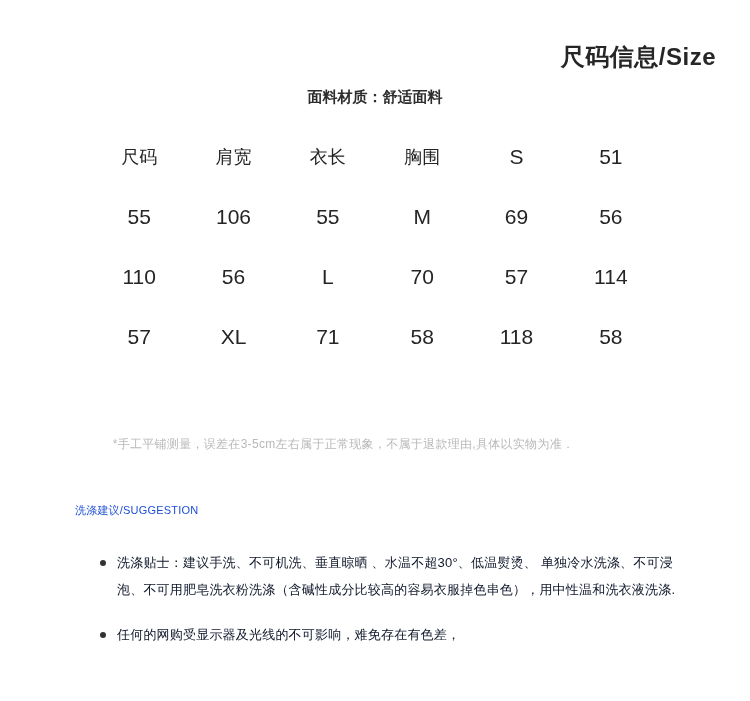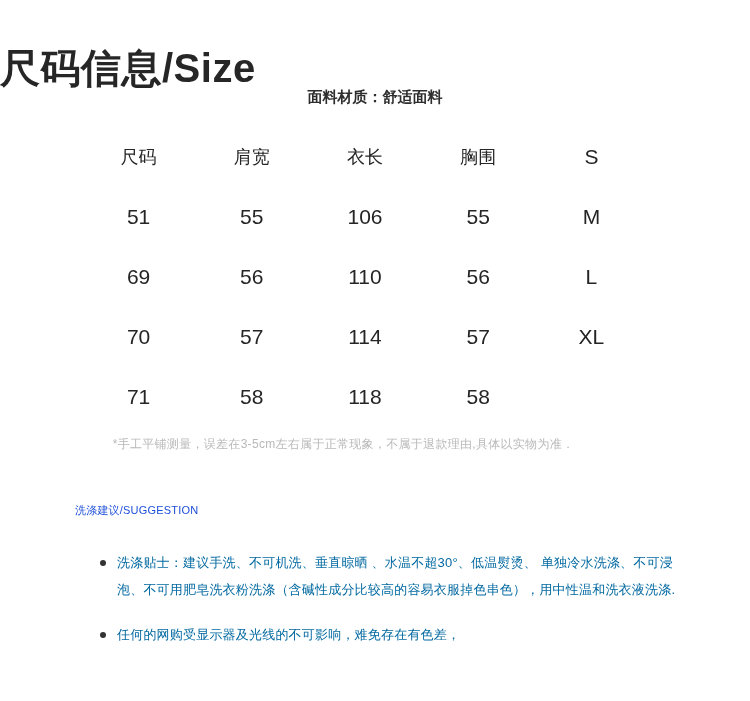--- a/index.html
+++ b/index.html
@@ -1,40 +1,40 @@
 <!DOCTYPE html>
 <html><head>
 <meta charset="utf-8">
 <style>
   html,body{margin:0;padding:0;background:#ffffff;}
   body{font-family:"Liberation Sans","DejaVu Sans",sans-serif;}
   .page{position:relative;width:750px;height:701px;background:#ffffff;overflow:hidden;}
 
-  .title{position:absolute;top:41px;left:0;width:716px;text-align:left;
-         font-size:40px;font-weight:600;color:#262626;letter-spacing:0.5px;}
+  .title{position:absolute;top:41px;left:0;width:716px;text-align:right;
+         font-size:24px;font-weight:600;color:#262626;letter-spacing:0.5px;}
   .subtitle{position:absolute;top:88px;left:0;width:750px;text-align:center;
             font-size:15px;font-weight:700;color:#2e2e2e;}
 
-  .size-table{position:absolute;top:127px;left:82px;width:566px;
-              display:grid;grid-template-columns:repeat(5,1fr);grid-auto-rows:60px;}
+  .size-table{position:absolute;top:127px;left:92px;width:566px;
+              display:grid;grid-template-columns:repeat(6,1fr);grid-auto-rows:60px;}
   .cell{display:flex;align-items:center;justify-content:center;color:#252525;}
   .header-cell{font-size:18px;font-weight:400;}
   .data-cell{font-size:21px;font-weight:400;}
 
   .footnote{position:absolute;top:436px;left:0;width:687px;text-align:center;
             font-size:12px;color:#b9b9b9;letter-spacing:0.3px;}
 
   .sugg-heading{position:absolute;top:503px;left:75px;
                 font-size:11px;font-weight:400;color:#1d4ed8;letter-spacing:0.2px;}
 
   .bullets{position:absolute;top:549px;left:100px;width:580px;}
   .bullet{display:flex;margin-bottom:18px;}
   .bullet-dot{flex:0 0 auto;width:6px;height:6px;border-radius:50%;
               background:#333333;margin:11px 11px 0 0;}
-  .bullet-text{font-size:13px;line-height:27px;color:#0369a1;letter-spacing:0.2px;}
+  .bullet-text{font-size:13px;line-height:27px;color:#0f172a;letter-spacing:0.2px;}
 </style>
 </head>
 <body>
 
 <div class="page">
 
   <div class="title">尺码信息/Size</div>
   <div class="subtitle">面料材质：舒适面料</div>
 
   <div class="size-table">

